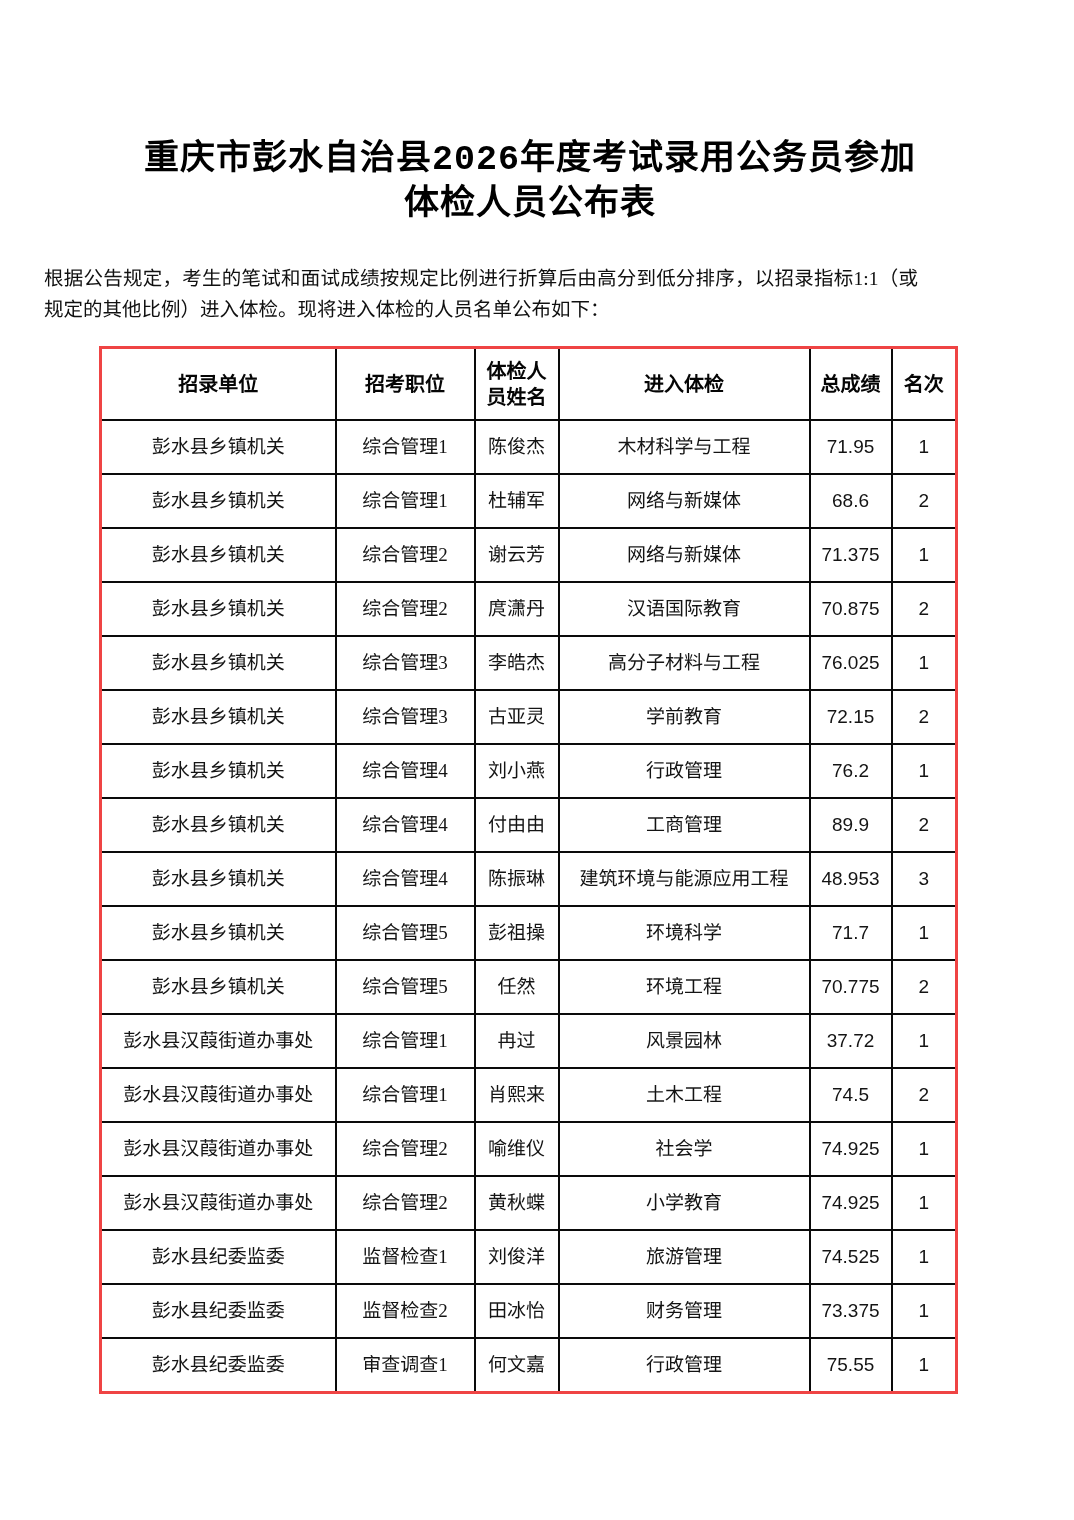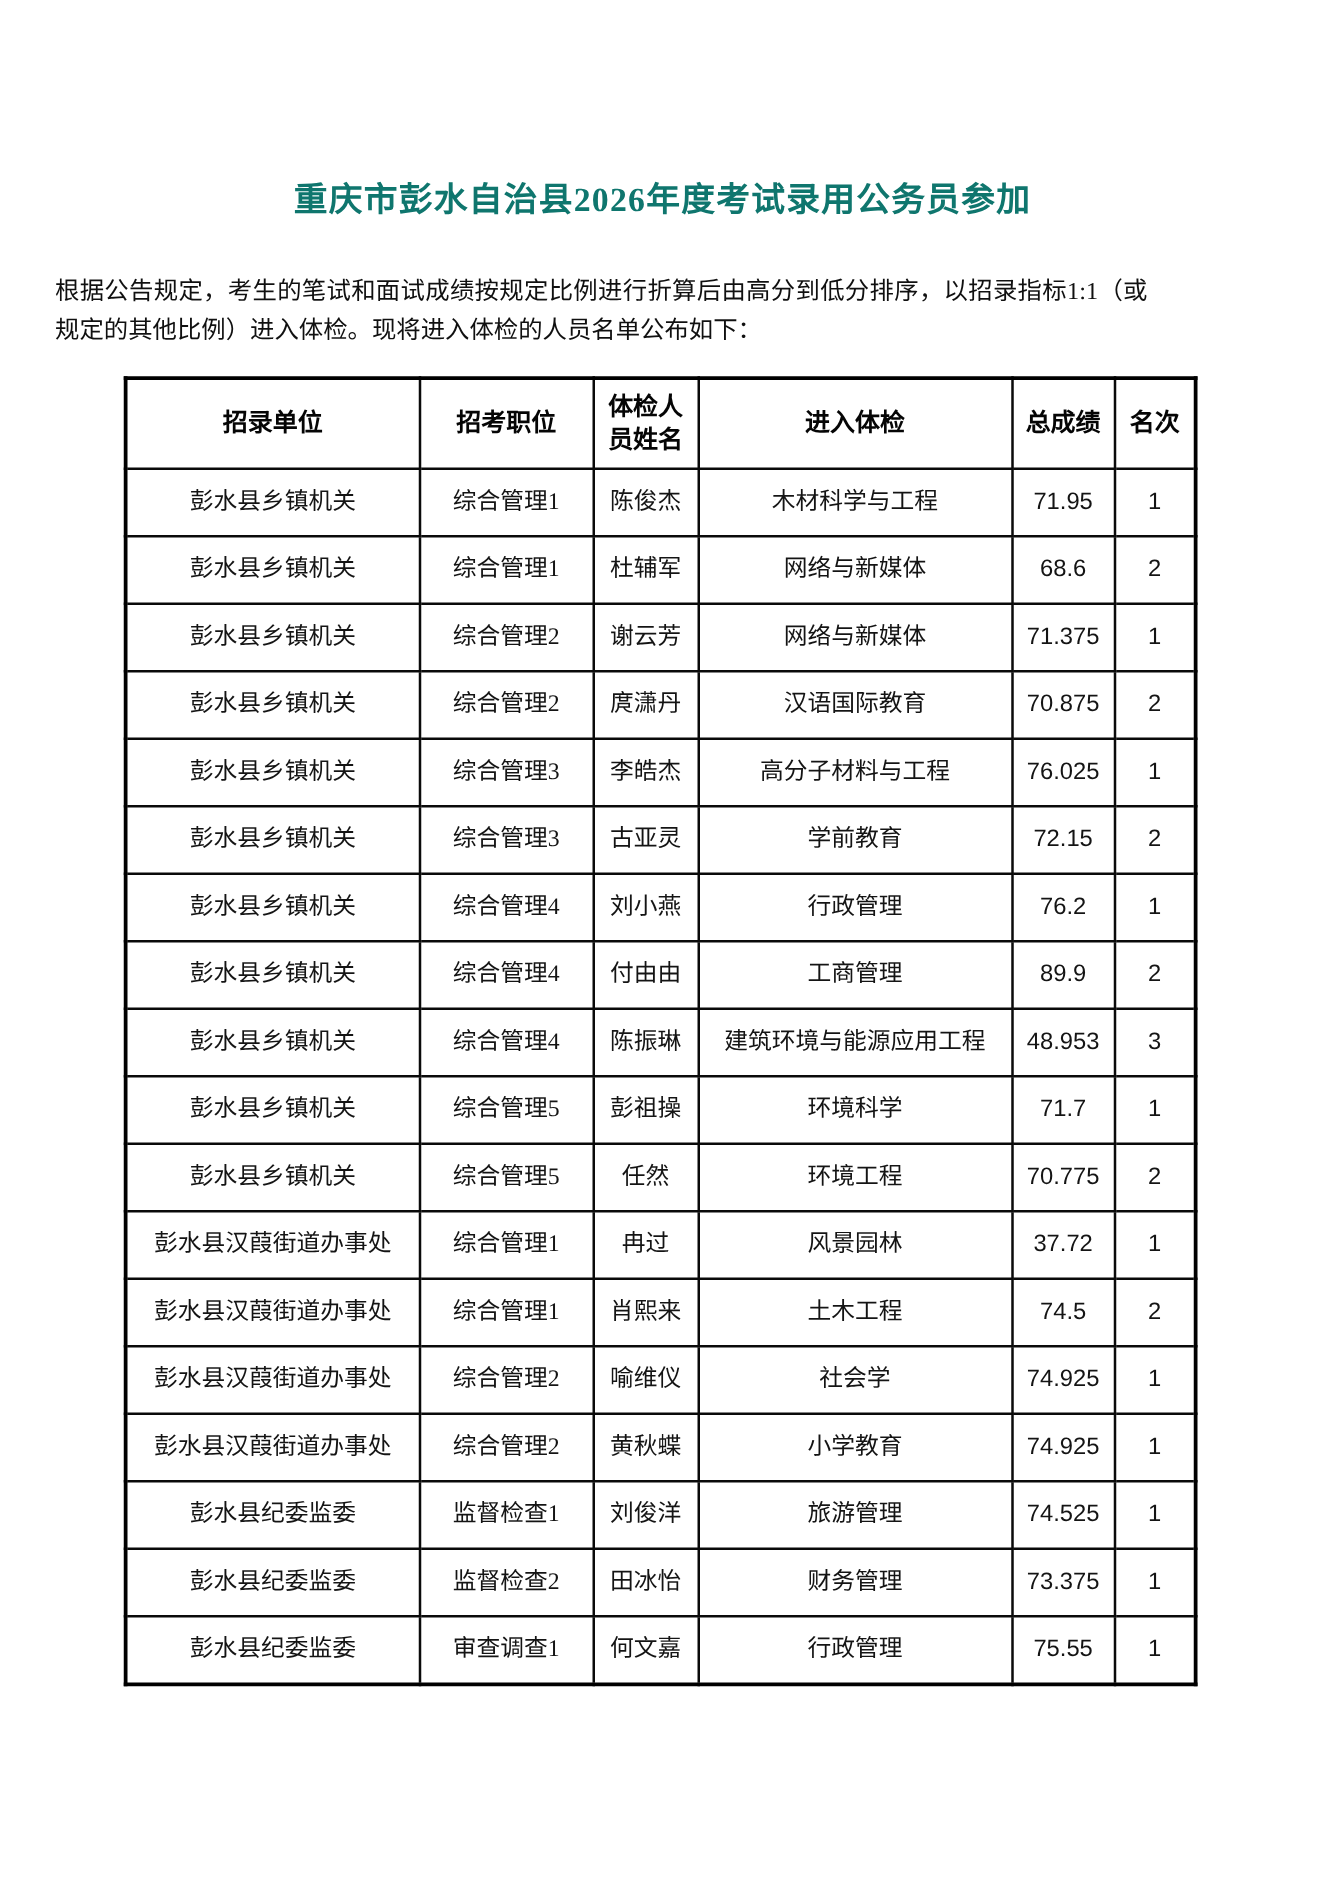--- a/index.html
+++ b/index.html
@@ -19,41 +19,41 @@
     position: absolute;
     top: 0; left: 0;
     width: 1074px;
     height: 1520px;
     overflow: hidden;
   }
   .doc-title {
     margin: 138px 0 0 60px;
     width: 940px;
     text-align: center;
-    font-family: Liberation Serif, serif;
+    font-family: Liberation Mono, monospace;
     font-weight: 900;
-    font-size: 27px;
+    font-size: 35px;
     line-height: 45px;
     letter-spacing: 1px;
-    color: #0f766e;
+    color: #000000;
   }
   .intro {
     margin: 35px 0 0 44px;
     width: 874px;
     font-size: 19.5px;
     line-height: 31px;
     text-align: justify;
     color: #101010;
   }
   table.results {
     margin: 21px 12px 0 99px;
     border-collapse: collapse;
     table-layout: fixed;
     width: 856px;
-    border: 3px solid #000000;
+    border: 3px solid #ef4444;
   }
   table.results th, table.results td {
     border: 2px solid #0a0a0a;
     text-align: center;
     vertical-align: middle;
     padding: 0 4px;
     overflow: hidden;
   }
   table.results th {
     height: 70px;
@@ -74,20 +74,21 @@
     font-size: 21px;
   }
 </style>
 </head>
 <body>
 
 <div class="page">
 
   <h1 class="doc-title">
     <span>重庆市彭水自治县2026年度考试录用公务员参加</span><br>
+    <span>体检人员公布表</span>
   </h1>
 
   <p class="intro">根据公告规定，考生的笔试和面试成绩按规定比例进行折算后由高分到低分排序，以招录指标1:1（或规定的其他比例）进入体检。现将进入体检的人员名单公布如下：</p>
 
   <table class="results">
     <colgroup>
       <col style="width:235px">
       <col style="width:139px">
       <col style="width:84px">
       <col style="width:251px">

